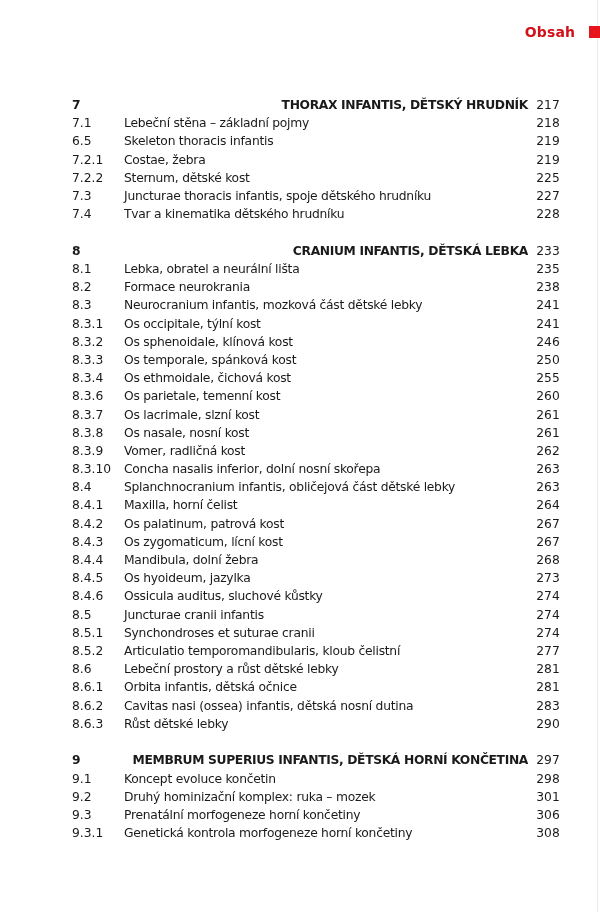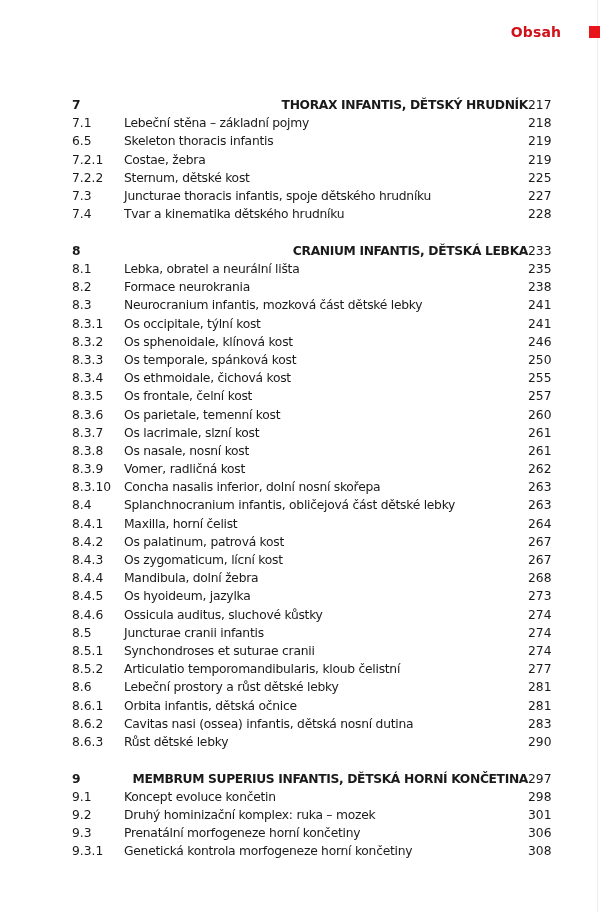--- a/index.html
+++ b/index.html
@@ -30,21 +30,21 @@
       height: 20px;
       display: flex;
       align-items: center;
     }
     .header-title {
       color: #d2101a;
       font-family: "DejaVu Sans", sans-serif;
       font-weight: bold;
       font-size: 14px;
       letter-spacing: 0.1px;
-      margin-right: 28px;
+      margin-right: 14px;
     }
     .header-block {
       width: 11px;
       height: 12px;
       background: #e8141c;
       margin-right: 0;
     }
     .toc {
       position: absolute;
       left: 72px;
@@ -72,21 +72,21 @@
     .toc-title {
       flex: 1 1 auto;
       letter-spacing: -0.25px;
     }
     .toc-row.chapter .toc-title {
       letter-spacing: -0.35px;
       text-align: right;
     }
     .toc-page {
       flex: 0 0 40px;
-      text-align: left;
+      text-align: center;
       font-weight: normal;
     }
   </style>
 </head>
 <body>
 
 <div class="page-edge"></div>
 
 <div class="header">
   <span class="header-title">Obsah</span>
@@ -163,25 +163,20 @@
       <span class="toc-num">8.3.3</span>
       <span class="toc-title">Os temporale, spánková kost</span>
       <span class="toc-page">250</span>
     </div>
     <div class="toc-row">
       <span class="toc-num">8.3.4</span>
       <span class="toc-title">Os ethmoidale, čichová kost</span>
       <span class="toc-page">255</span>
     </div>
     <div class="toc-row">
-      <span class="toc-num">8.3.5</span>
-      <span class="toc-title">Os frontale, čelní kost</span>
-      <span class="toc-page">257</span>
-    </div>
-    <div class="toc-row">
       <span class="toc-num">8.3.6</span>
       <span class="toc-title">Os parietale, temenní kost</span>
       <span class="toc-page">260</span>
     </div>
     <div class="toc-row">
       <span class="toc-num">8.3.7</span>
       <span class="toc-title">Os lacrimale, slzní kost</span>
       <span class="toc-page">261</span>
     </div>
     <div class="toc-row">

